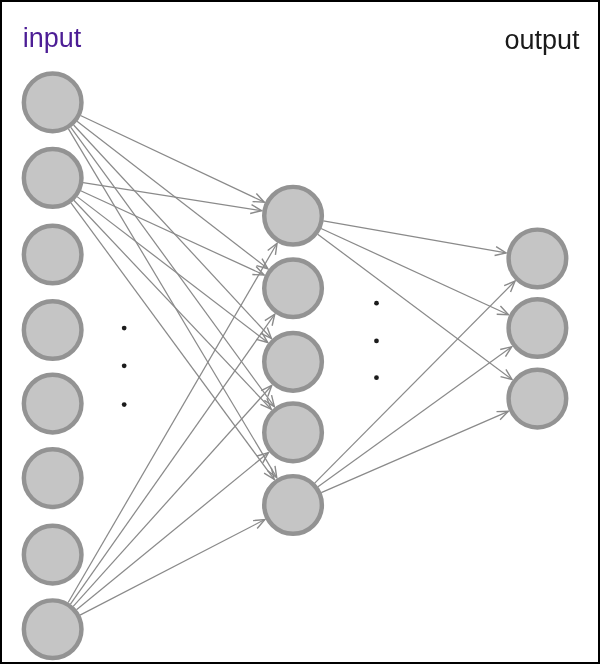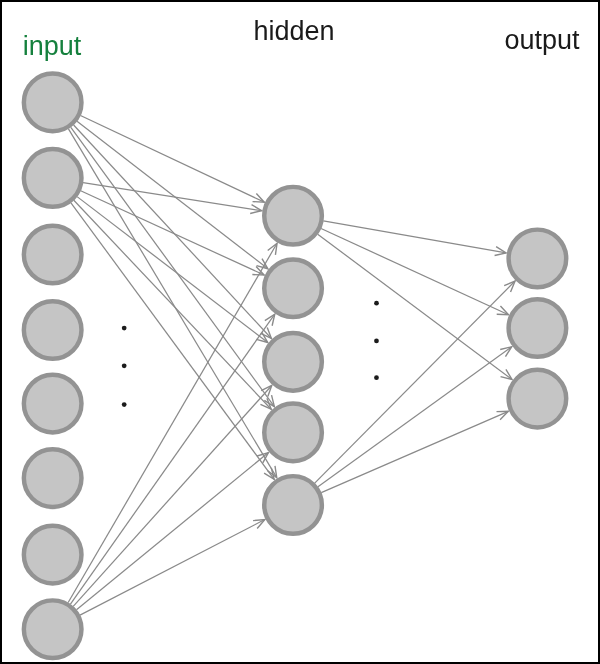--- a/index.html
+++ b/index.html
@@ -86,16 +86,15 @@
     <g id="dots-group">
         <circle cx="123" cy="328" r="2.4" fill="#1c1c1c"></circle>
         <circle cx="123" cy="366" r="2.4" fill="#1c1c1c"></circle>
         <circle cx="123" cy="405" r="2.4" fill="#1c1c1c"></circle>
         <circle cx="377" cy="303" r="2.4" fill="#1c1c1c"></circle>
         <circle cx="377" cy="341" r="2.4" fill="#1c1c1c"></circle>
         <circle cx="377" cy="378" r="2.4" fill="#1c1c1c"></circle>
       </g>
   </svg>
 
-  <span class="layer-label" id="label-input" style="left: 50px; top: 44px; color: #15803d;">input</span>
-  <span class="layer-label" id="label-hidden" style="left: 292px; top: 29px; color: rgb(26, 26, 26);">hidden</span>
+  <span class="layer-label" id="label-input" style="left: 50px; top: 36px; color: #4c1d95;">input</span>
   <span class="layer-label" id="label-output" style="left: 540px; top: 38px; color: rgb(26, 26, 26);">output</span>
 </div>
 
 </body></html>

